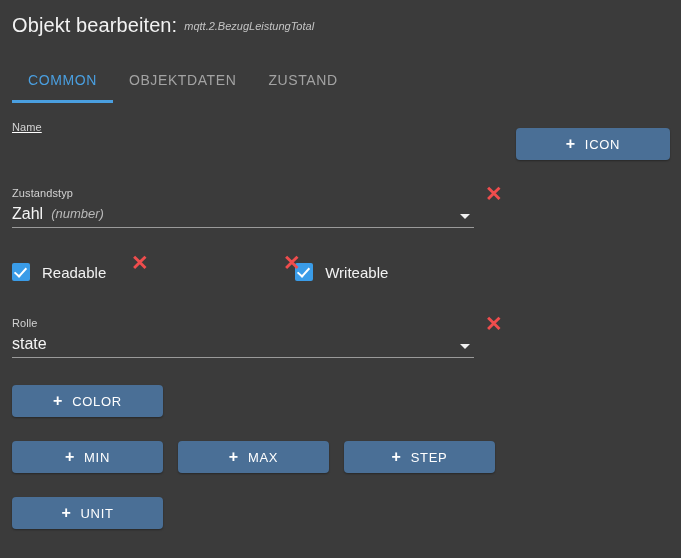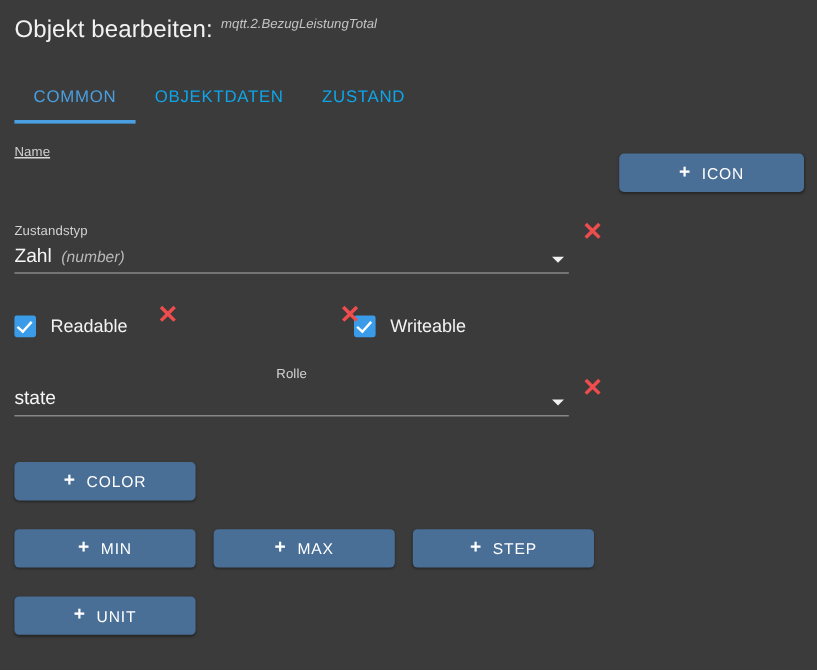--- a/index.html
+++ b/index.html
@@ -16,21 +16,21 @@
     position: relative;
     -webkit-font-smoothing: antialiased;
   }
 
   
   .page-header {
     position: absolute;
     left: 12px;
     top: 14px;
     display: flex;
-    align-items: flex-start;
+    align-items: center;
   }
   .page-title {
     font-size: 20px;
     font-weight: 400;
     color: #f2f2f2;
     letter-spacing: 0.1px;
     white-space: nowrap;
   }
   .page-subtitle {
     font-size: 11px;
@@ -44,21 +44,21 @@
   .tabs {
     position: absolute;
     left: 12px;
     top: 70px;
     display: flex;
     align-items: flex-start;
   }
   .tab {
     font-size: 14px;
     letter-spacing: 0.6px;
-    color: #0ea5e9;
+    color: #a3a3a3;
     padding: 0 16px;
     height: 33px;
     line-height: 20px;
     box-sizing: border-box;
     cursor: pointer;
     user-select: none;
     position: relative;
     white-space: nowrap;
   }
   .tab.active {
@@ -116,21 +116,21 @@
     bottom: 8px;
     width: 0;
     height: 0;
     border-left: 5px solid transparent;
     border-right: 5px solid transparent;
     border-top: 5px solid #f0f0f0;
   }
 
   #field-name { top: 121px; width: 498px; text-decoration: underline; }
   #field-zustandstyp { top: 187px; width: 462px; }
-  #field-rolle { top: 306px; width: 462px; text-align: center; }
+  #field-rolle { top: 317px; width: 462px; }
 
   
   .clear-x {
     position: absolute;
     color: #ef4d4d;
     font-size: 21px;
     font-weight: bold;
     line-height: 1;
     font-family: "Liberation Sans", sans-serif;
     cursor: pointer;

